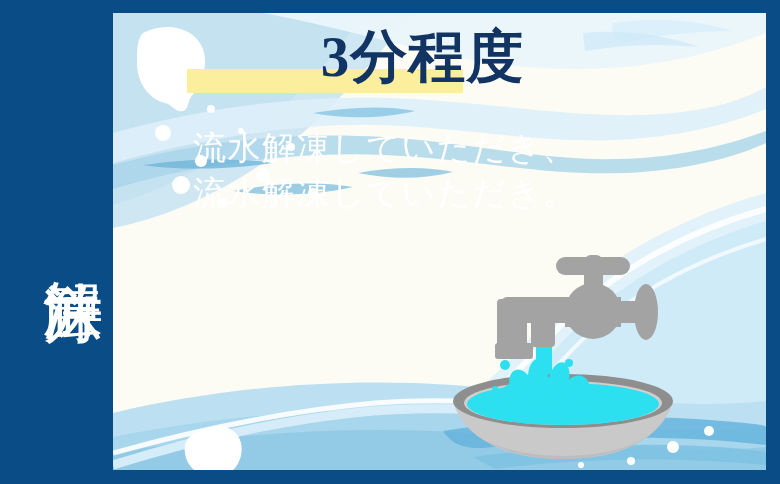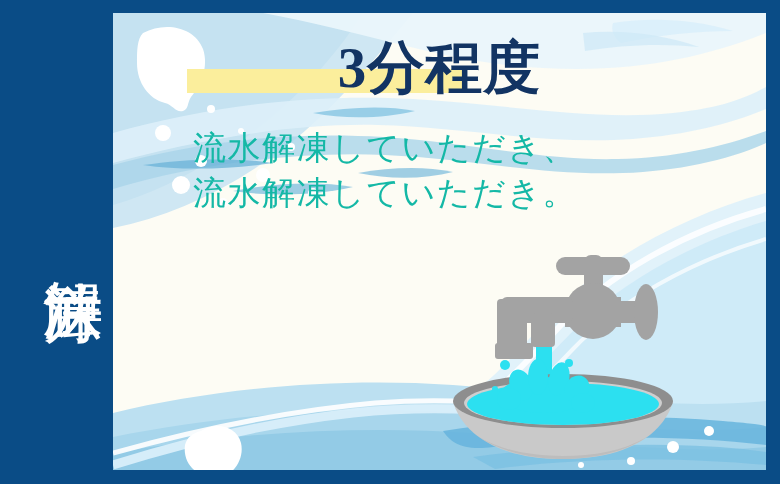--- a/index.html
+++ b/index.html
@@ -32,43 +32,43 @@
     font-weight:400;
     letter-spacing:0px;
     text-align:center;
     writing-mode:vertical-rl;
     text-orientation:upright;
     height:260px;
   }
 
   
   #headline-wrap{
-    position:absolute;left:113px;top:28px;width:653px;height:80px;
-    display:flex;align-items:center;justify-content:center;
+    position:absolute;left:96px;top:28px;width:653px;height:80px;
+    display:flex;justify-content:center;
   }
   #hl-highlight{
     position:absolute;left:187px;top:69px;width:276px;height:24px;
     background:#fbee9c;
   }
   #headline{
     position:relative;
     font-family:"Liberation Serif", serif;
     font-size:57px;line-height:58px;font-weight:700;
     color:#123463;
     letter-spacing:1px;
     white-space:nowrap;
   }
 
   
   #body-copy{
     position:absolute;left:113px;top:126px;width:544px;
     text-align:center;
     font-family:"Liberation Serif", serif;
     font-size:33px;line-height:45px;font-weight:500;
-    color:#14b8a6;
+    color:#ffffff;
     letter-spacing:1.5px;
   }
   #body-copy .ln{display:block;}
 
   
   #illus{position:absolute;left:330px;top:240px;width:240px;height:215px;}
   #illus svg{display:block;width:240px;height:215px;}
 </style>
 </head>
 <body>

